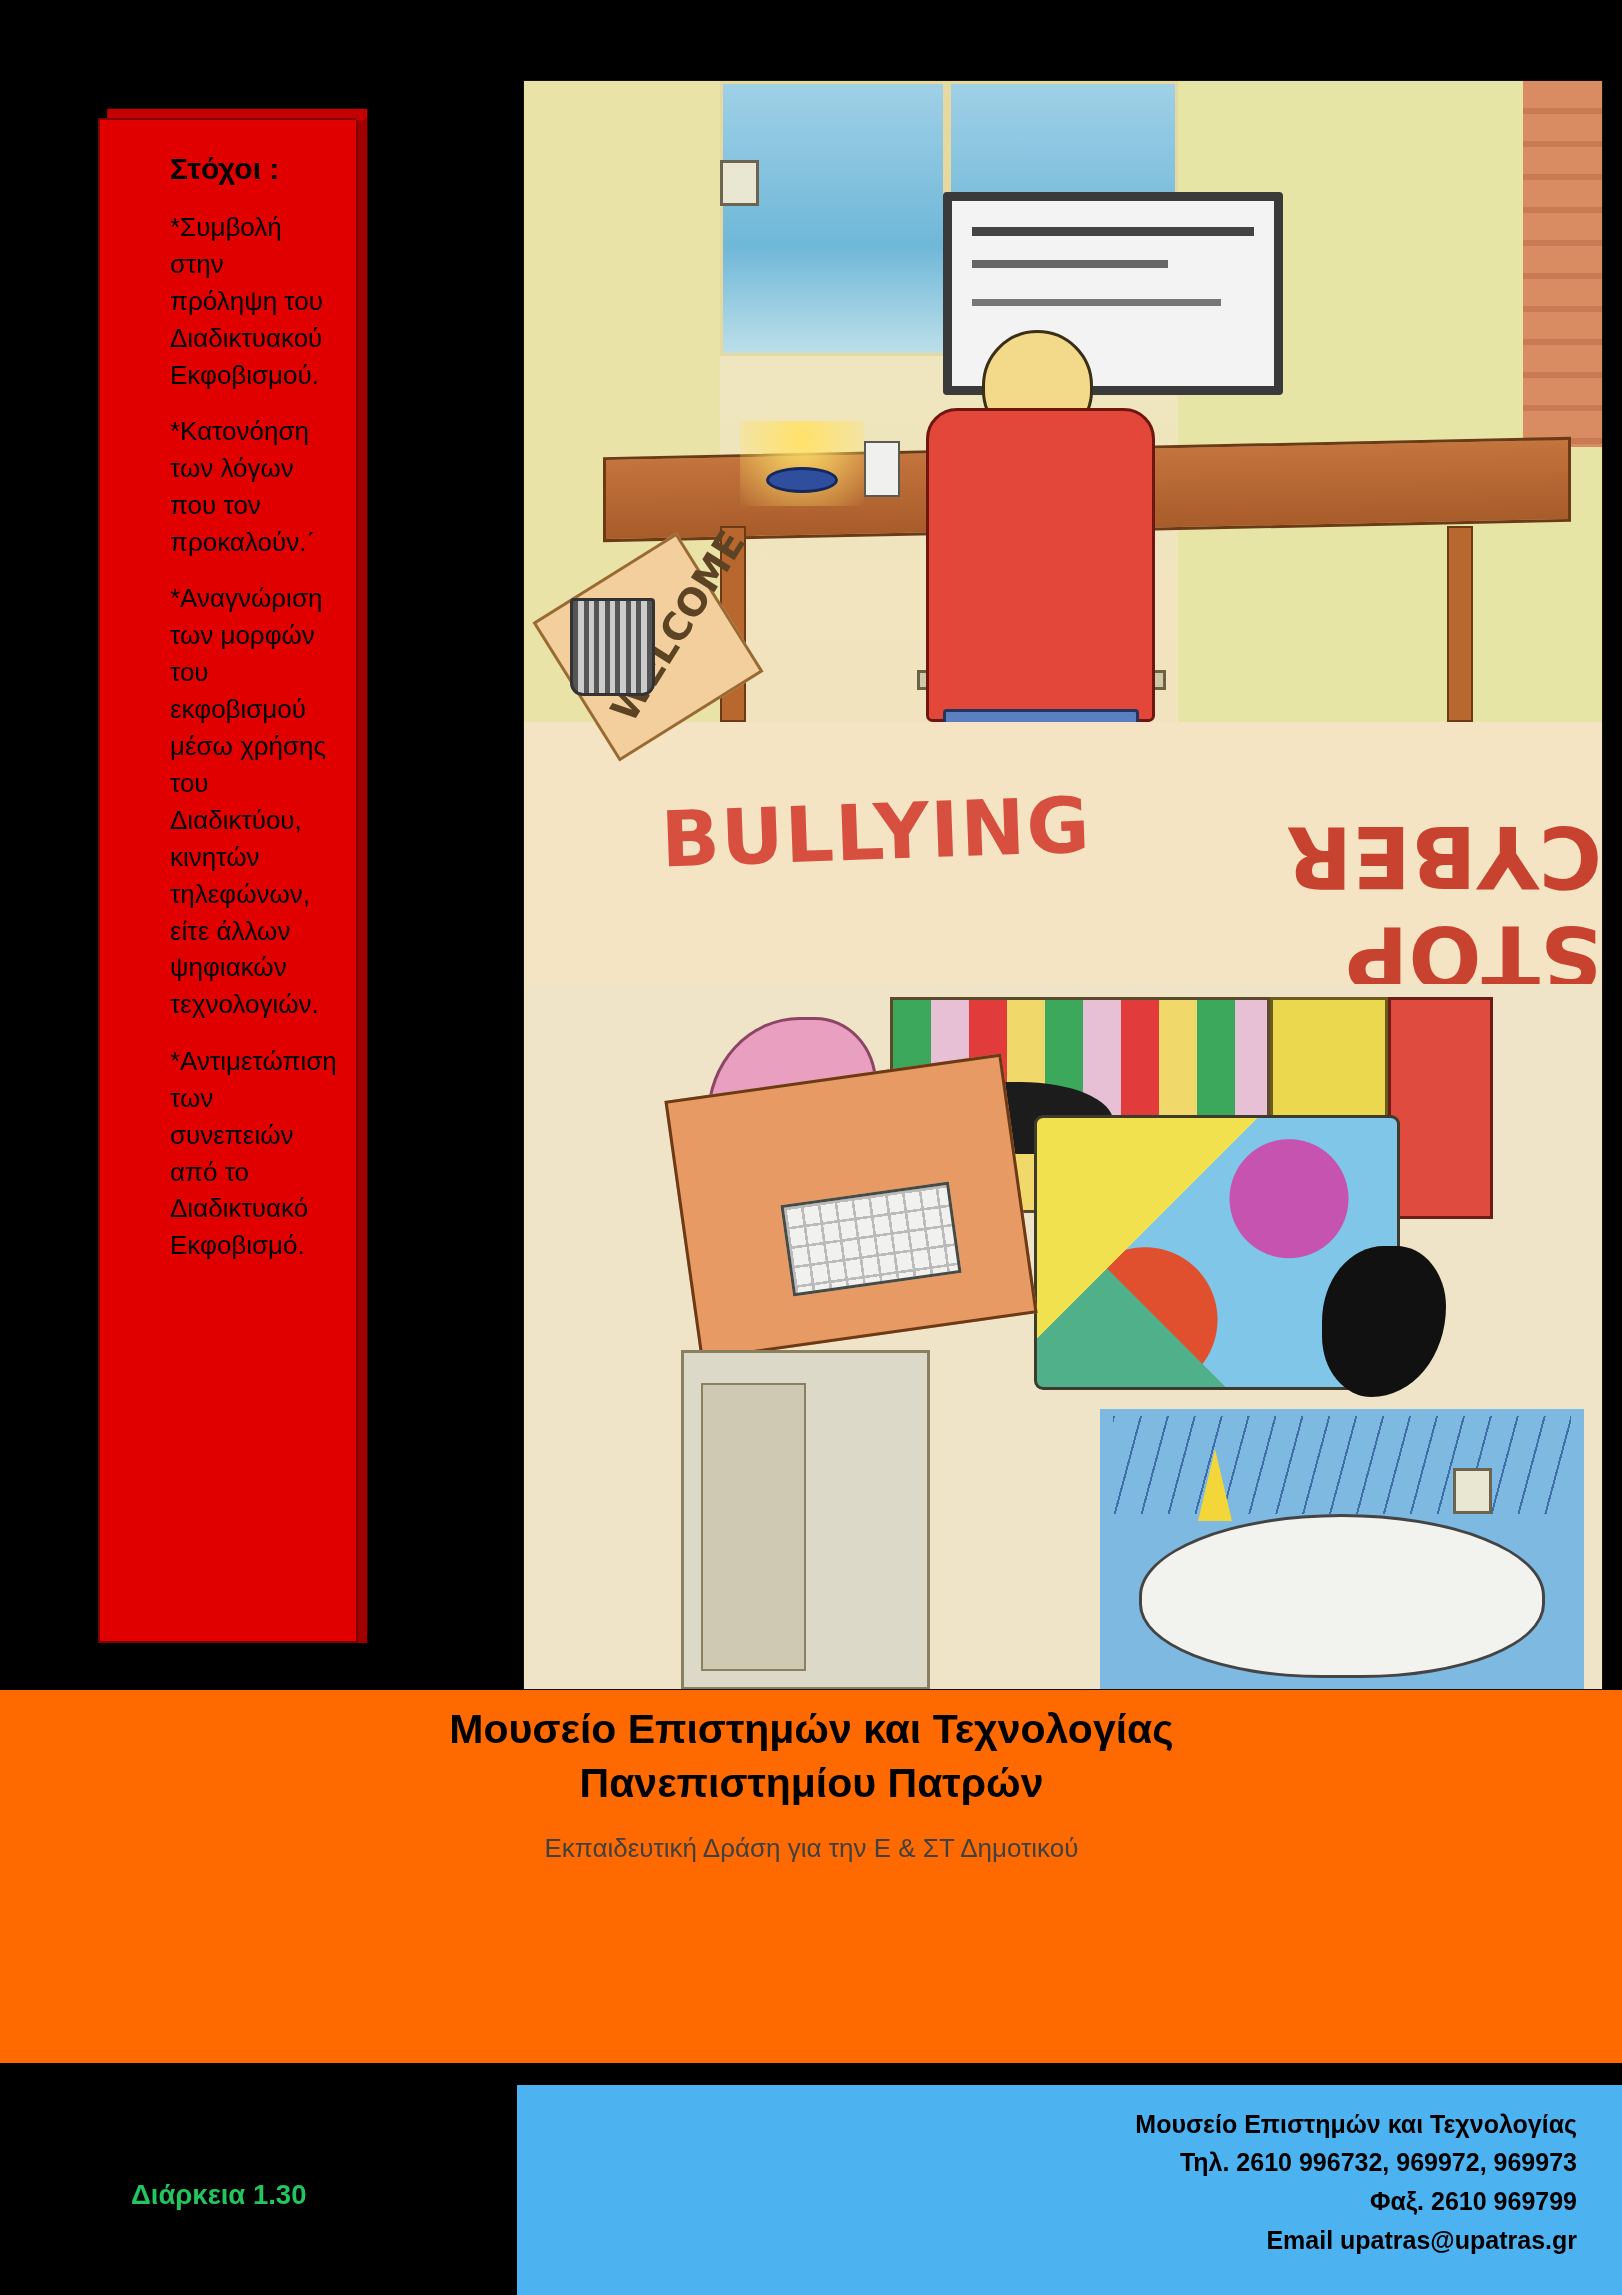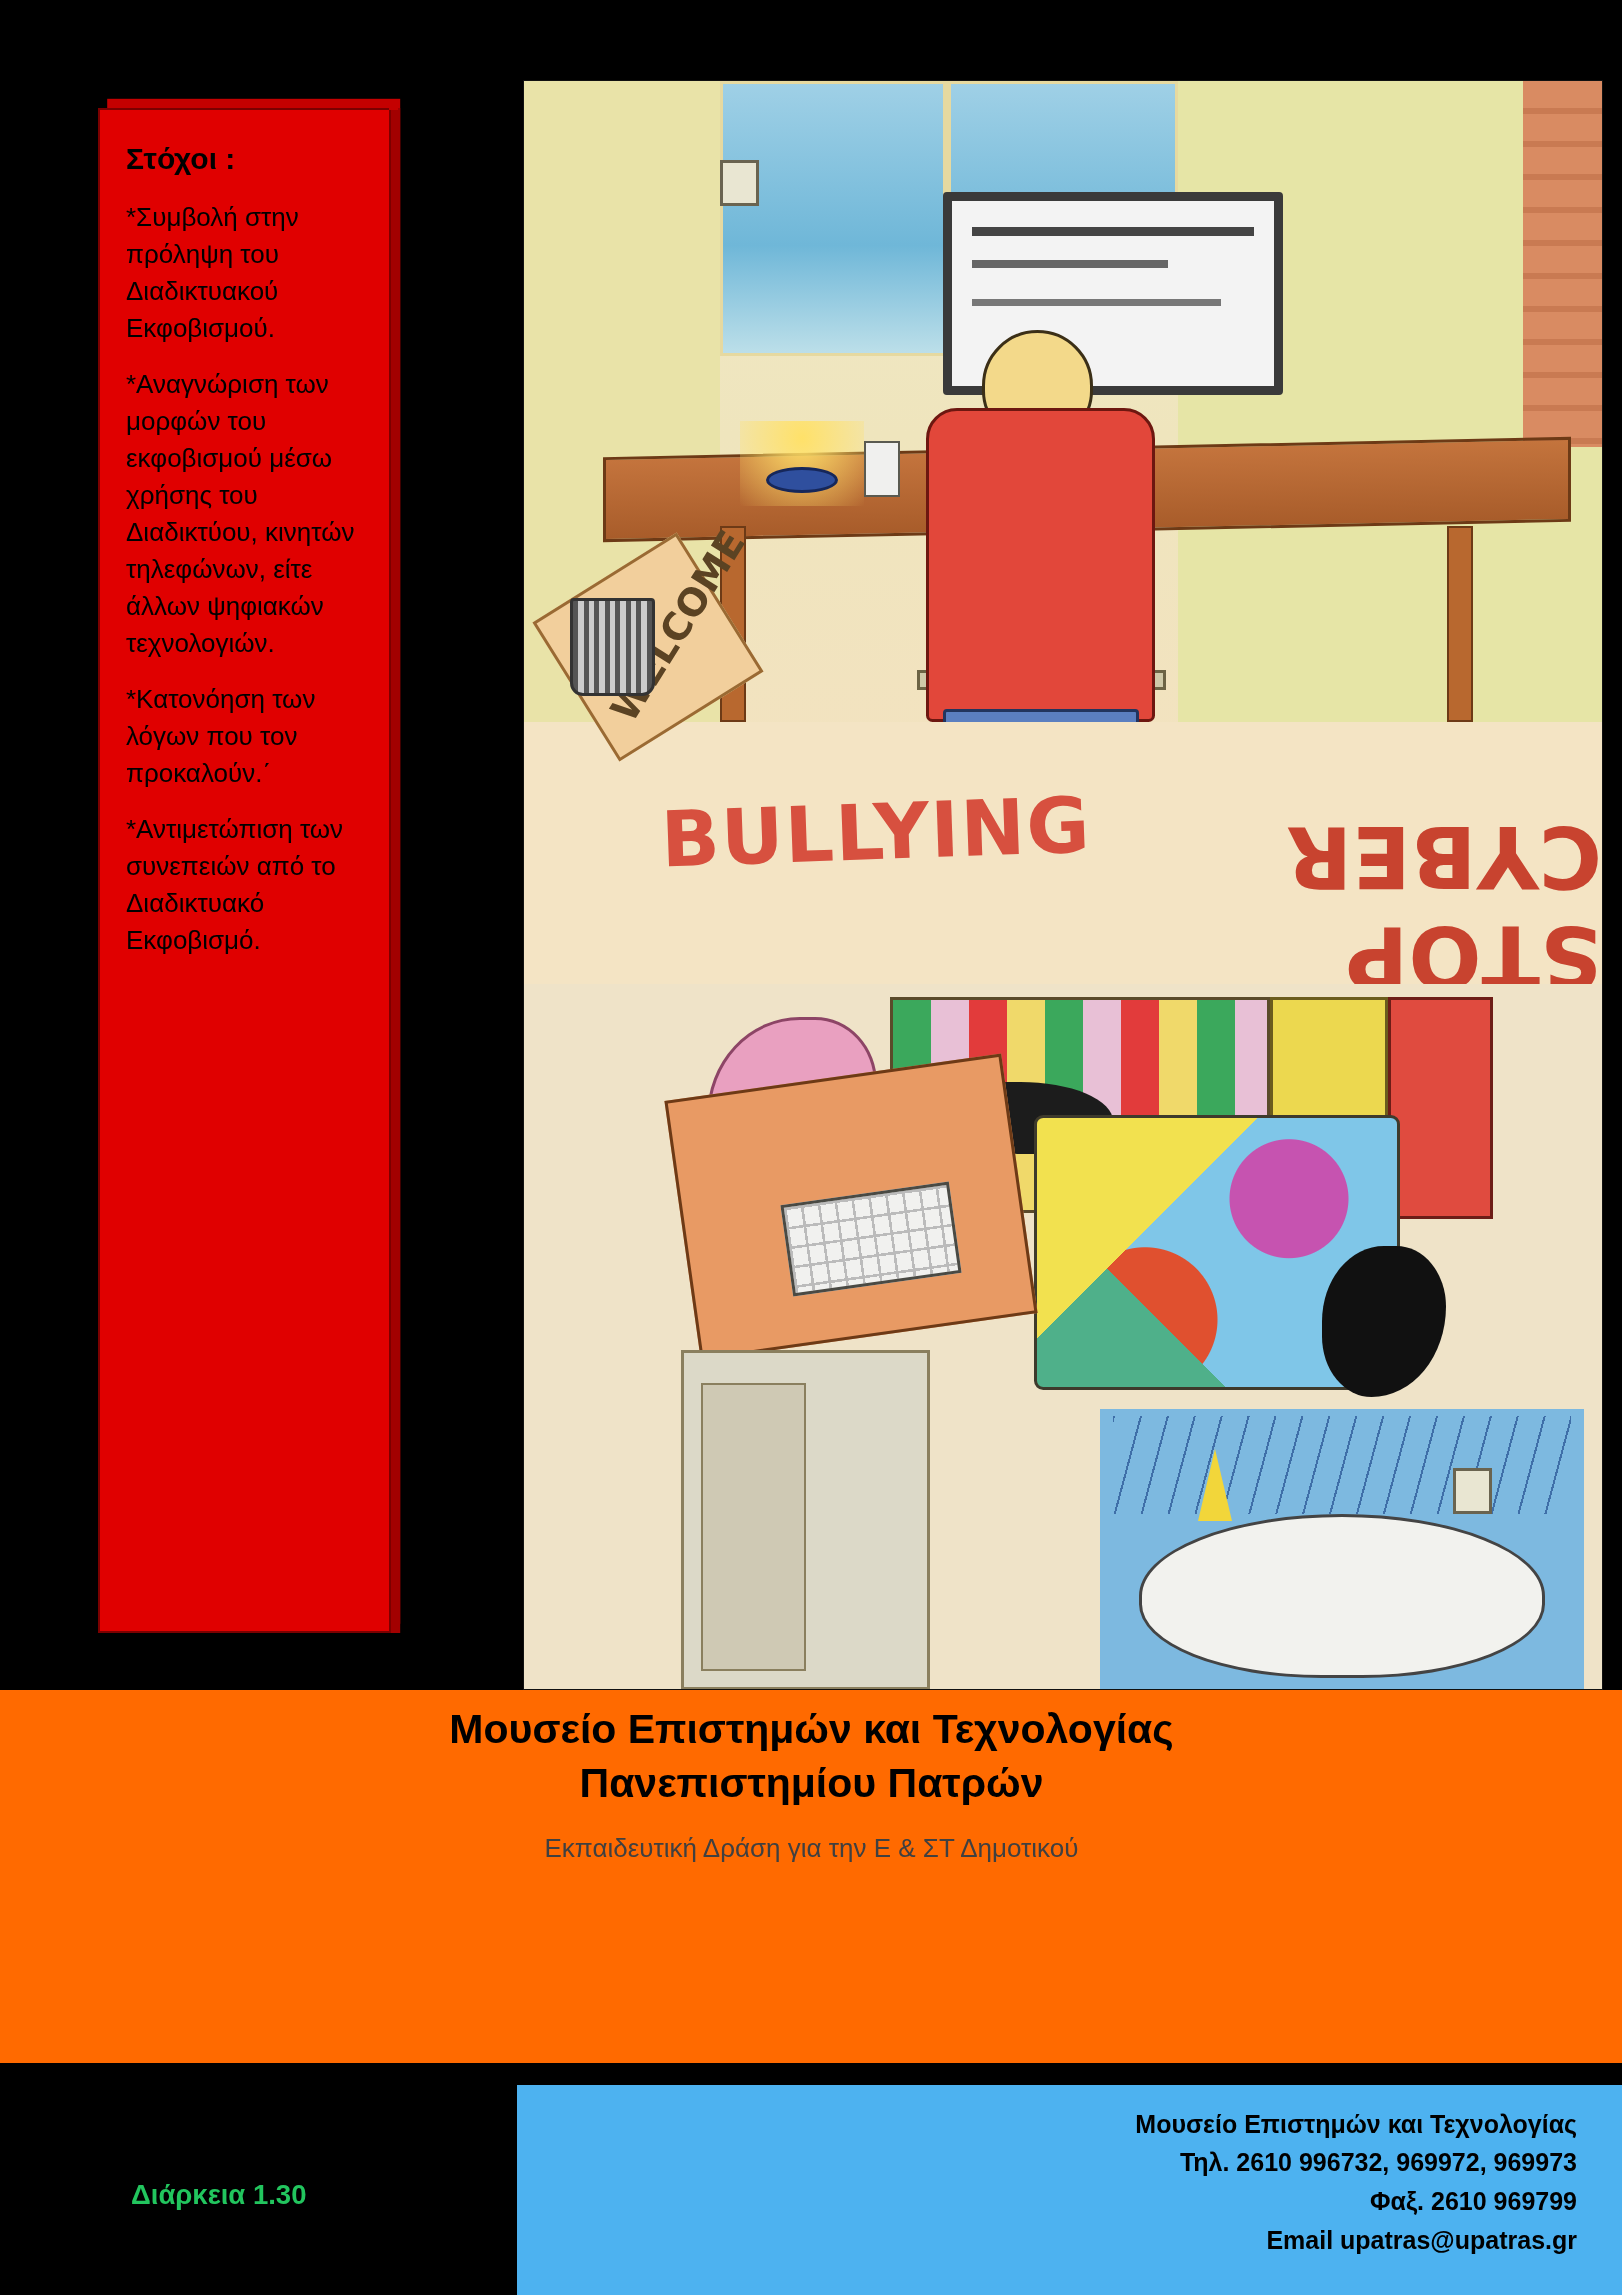--- a/index.html
+++ b/index.html
@@ -22,26 +22,27 @@
     position: absolute;
     left: 0; top: 0;
     width: 517px;
     height: 1688px;
     background: #000000;
   }
 
   .goals-box {
     position: absolute;
     left: 98px;
-    top: 108px;
-    width: 293px;
+    top: 118px;
+    width: 260px;
     height: 1525px;
     background: #e00000;
     border: 2px solid #7b0000;
     box-shadow: 9.2px 0 0 0 #a20000, 9.2px -9.2px 0 0 #c40000;
+    padding-left: 44px;
   }
   .goals-box:after {
     content: "";
     position: absolute;
     right: -9.2px; top: -9.2px;
     width: 9.2px; height: 9.2px;
     background: #c40000;
   }
   .goals-inner {
     padding: 31px 23.6px 13px 26px;
@@ -259,22 +260,22 @@
 <body>
 
 <div class="poster">
 
   <div class="left-col"></div>
 
   <div class="goals-box">
     <div class="goals-inner">
       <div class="goals-title">Στόχοι :</div>
       <div class="goal-item">*Συμβολή στην πρόληψη του Διαδικτυακού Εκφοβισμού.</div>
+      <div class="goal-item">*Κατονόηση των λόγων που τον προκαλούν.΄</div>
       <div class="goal-item">*Αναγνώριση των μορφών του εκφοβισμού μέσω  χρήσης του  Διαδικτύου, κινητών τηλεφώνων, είτε άλλων ψηφιακών τεχνολογιών.</div>
-      <div class="goal-item">*Κατονόηση των λόγων που τον προκαλούν.΄</div>
       <div class="goal-item">*Αντιμετώπιση των συνεπειών από το Διαδικτυακό Εκφοβισμό.</div>
     </div>
   </div>
 
   <div class="art-frame">
     <div class="art">
       <div class="wall-left"></div>
       <div class="window"></div>
       <div class="window-mull"></div>
       <div class="wall-right"></div>

